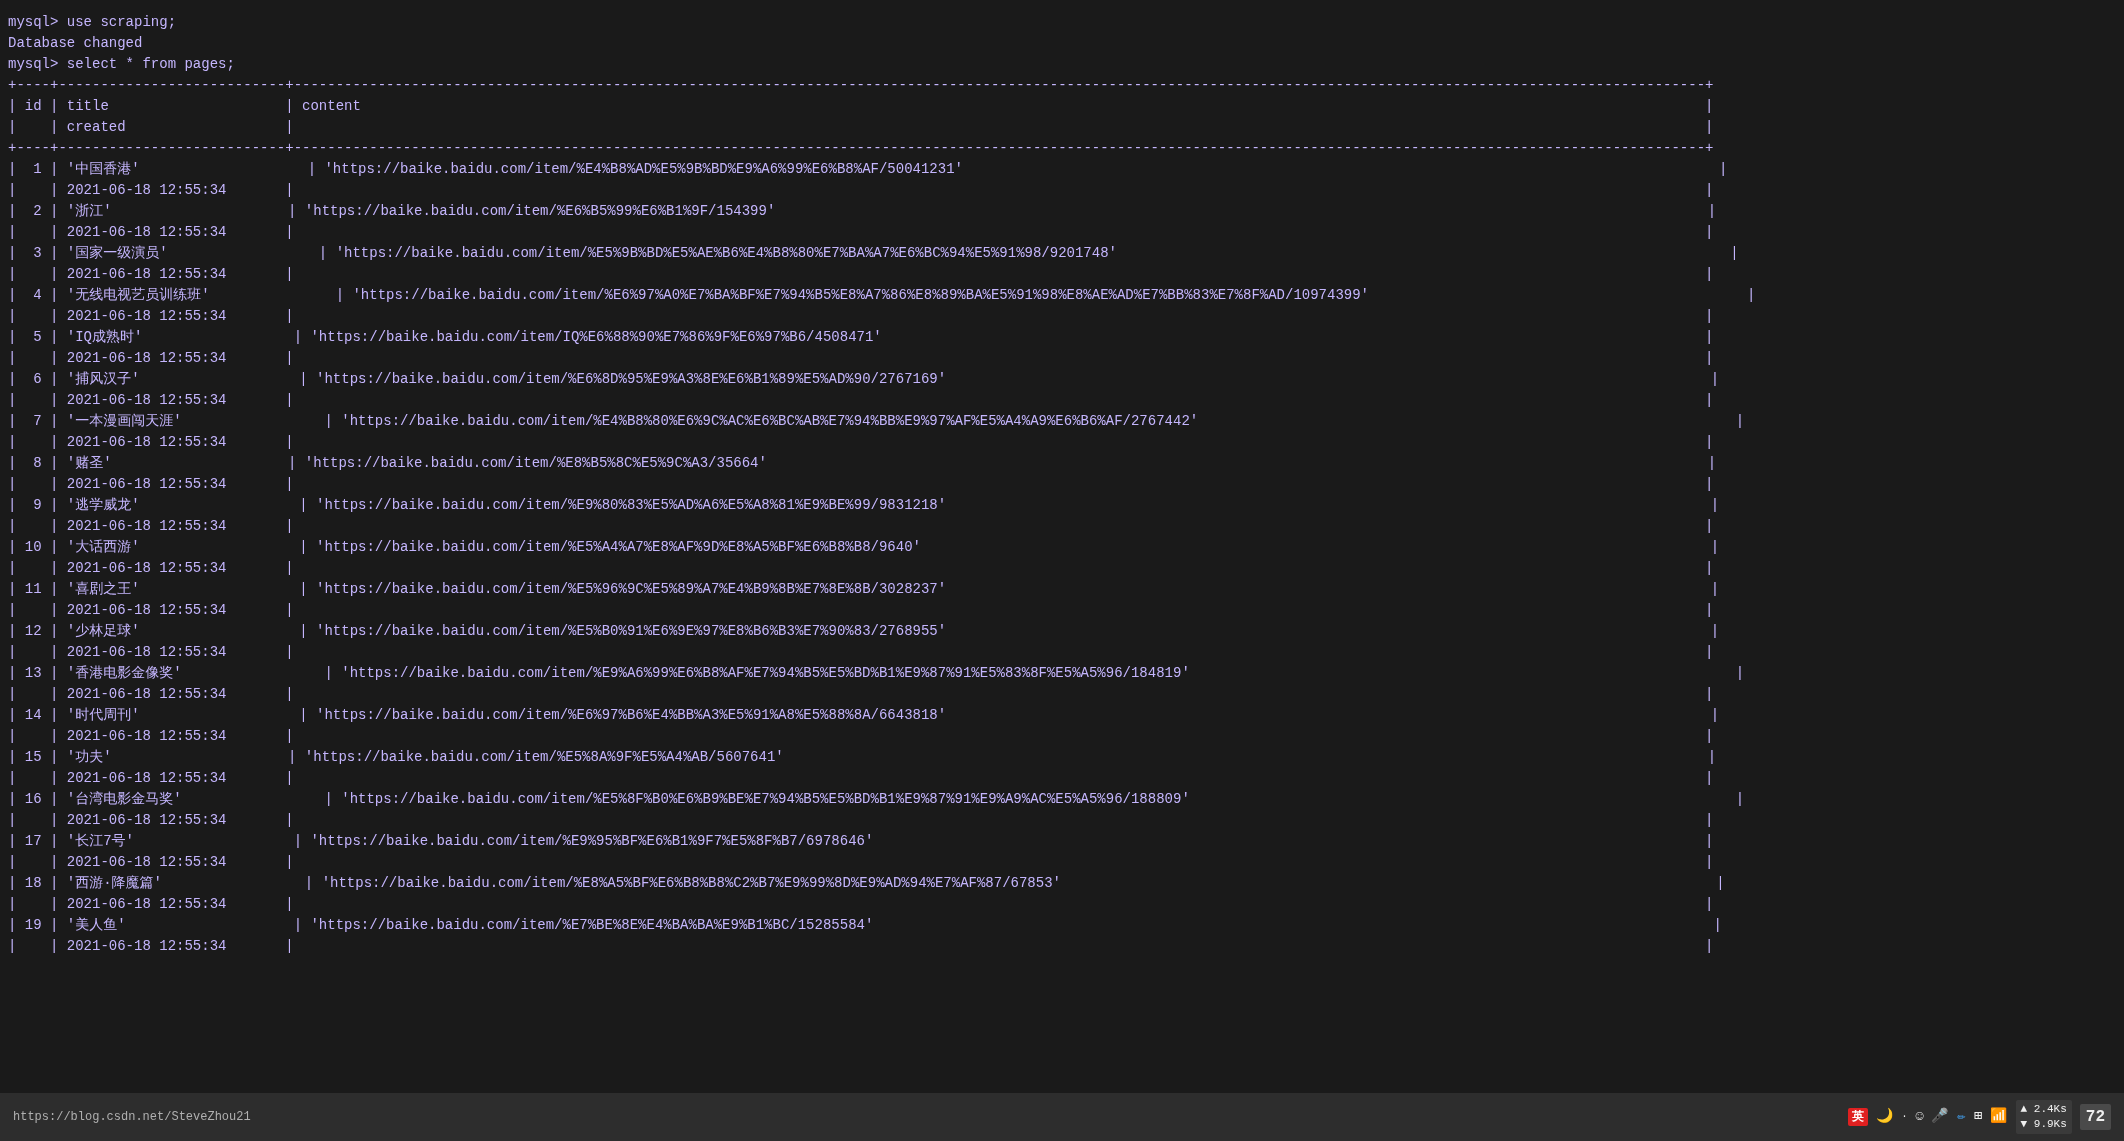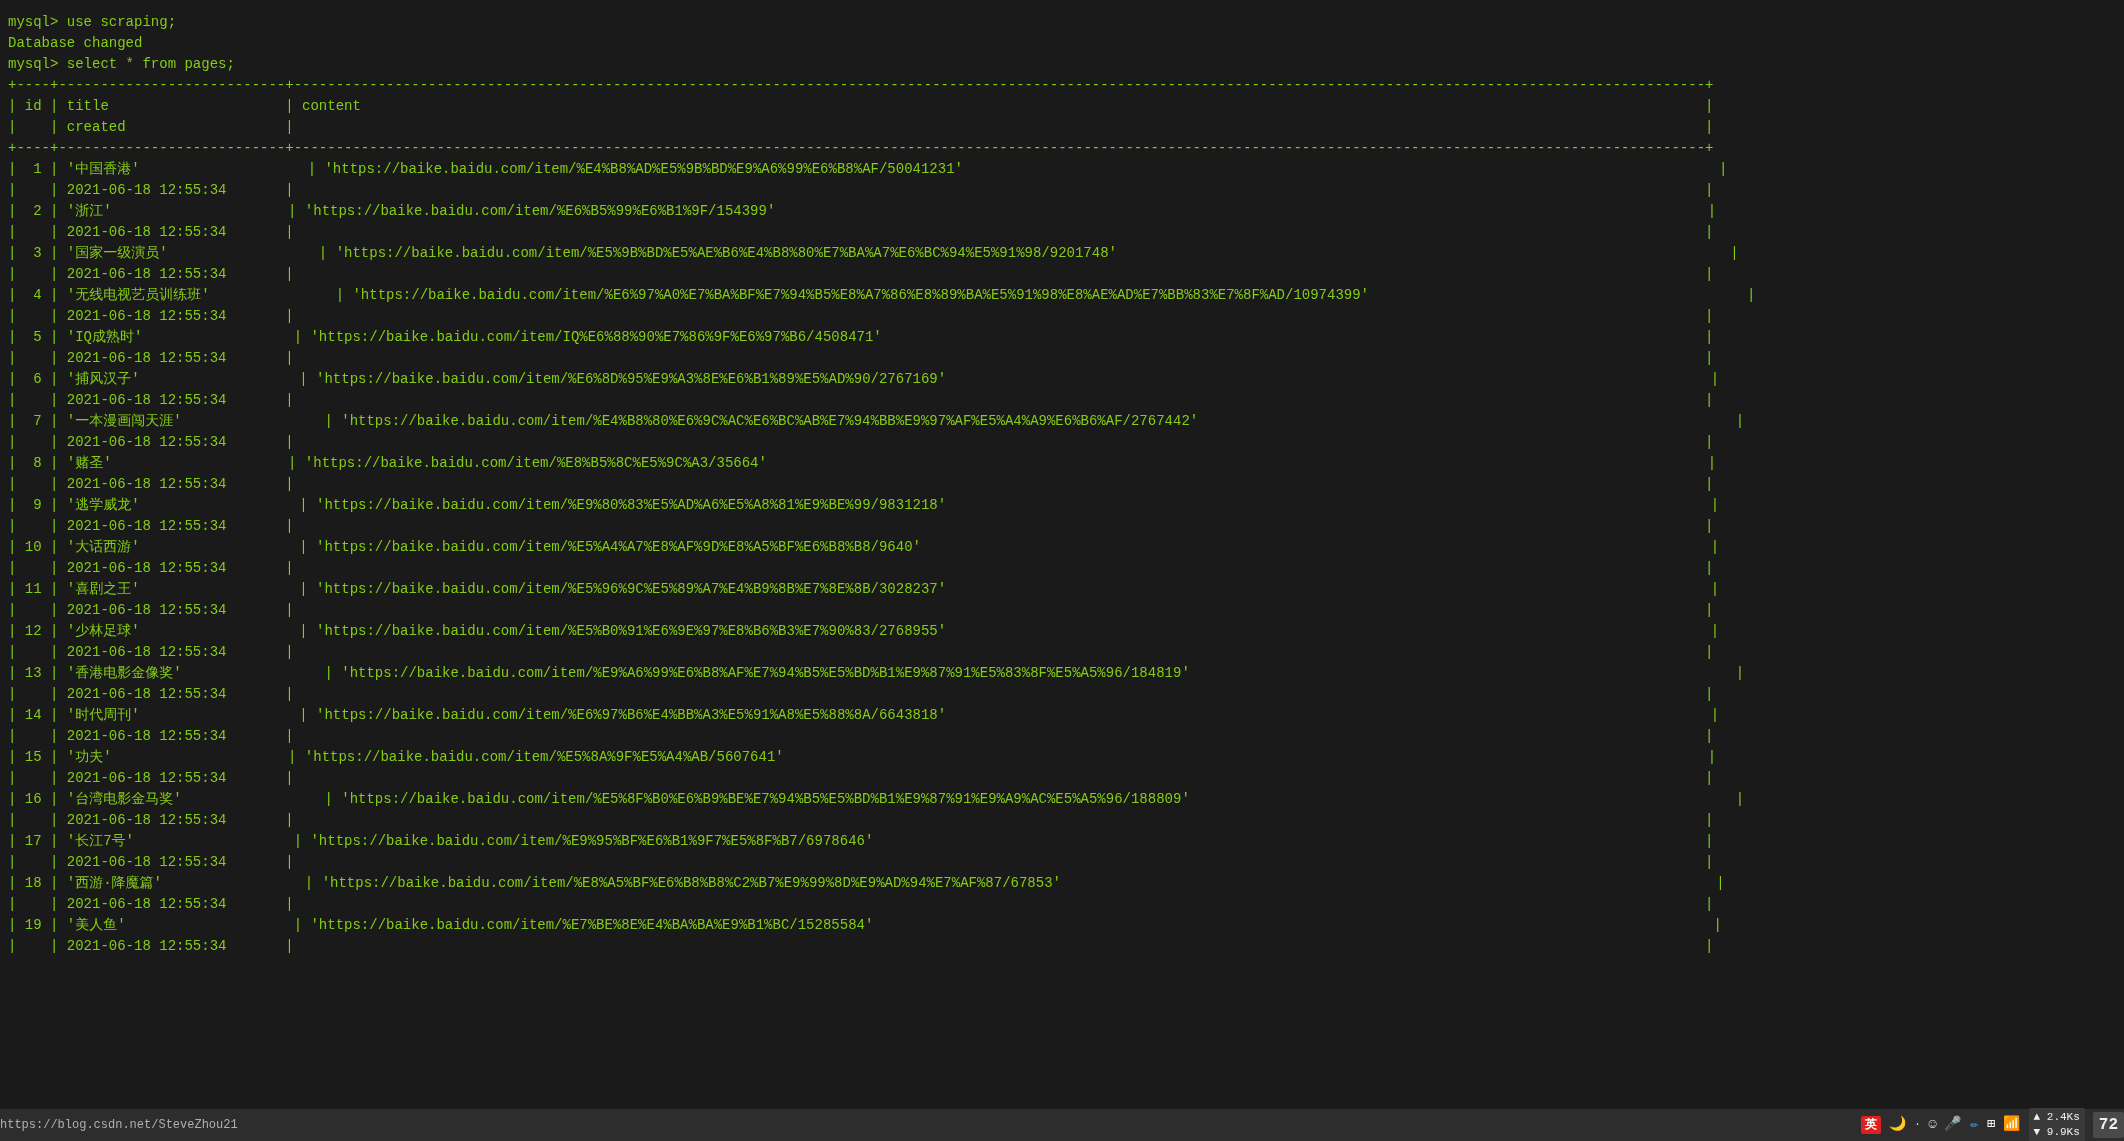--- a/index.html
+++ b/index.html
@@ -18,26 +18,26 @@
       padding: 8px 0 0 0;
       width: 100%;
       height: 100%;
       position: relative;
     }
     .taskbar {
       position: absolute;
       bottom: 0;
       left: 0;
       right: 0;
-      height: 32px;
+      height: 48px;
       background: #2d2d2d;
       display: flex;
       align-items: center;
       justify-content: space-between;
-      padding: 0 0;
+      padding: 0 13px;
     }
     .taskbar-left {
       display: flex;
       align-items: center;
       gap: 4px;
     }
     .taskbar-url {
       color: #b0b0b0;
       font-size: 12px;
     }
@@ -73,21 +73,21 @@
     }
     .content-area {
       height: calc(100% - 32px);
       overflow: hidden;
     }
     pre {
       font-family: 'Courier New', Courier, monospace;
       font-size: 14px;
       line-height: 1.5;
       padding: 4px 8px 0 8px;
-      color: #84cc16;
+      color: #c4b5fd;
       white-space: pre;
     }
   </style>
 </head>
 <body>
 
 <div class="terminal">
   <div class="content-area">
     <pre>mysql&gt; use scraping;
 Database changed

